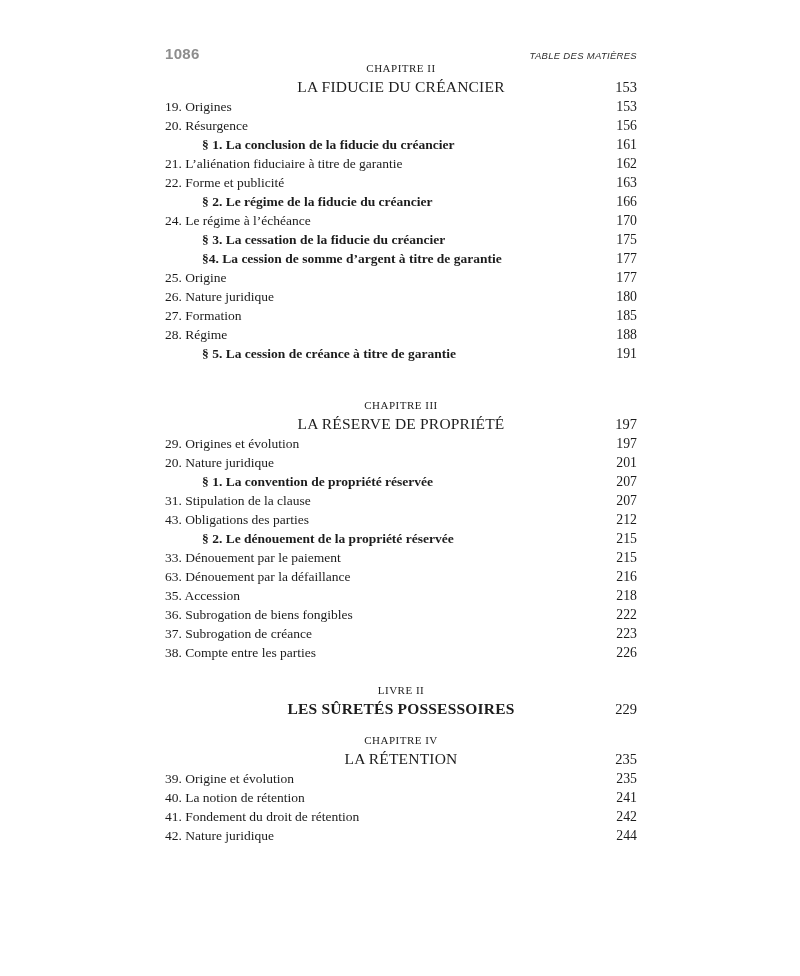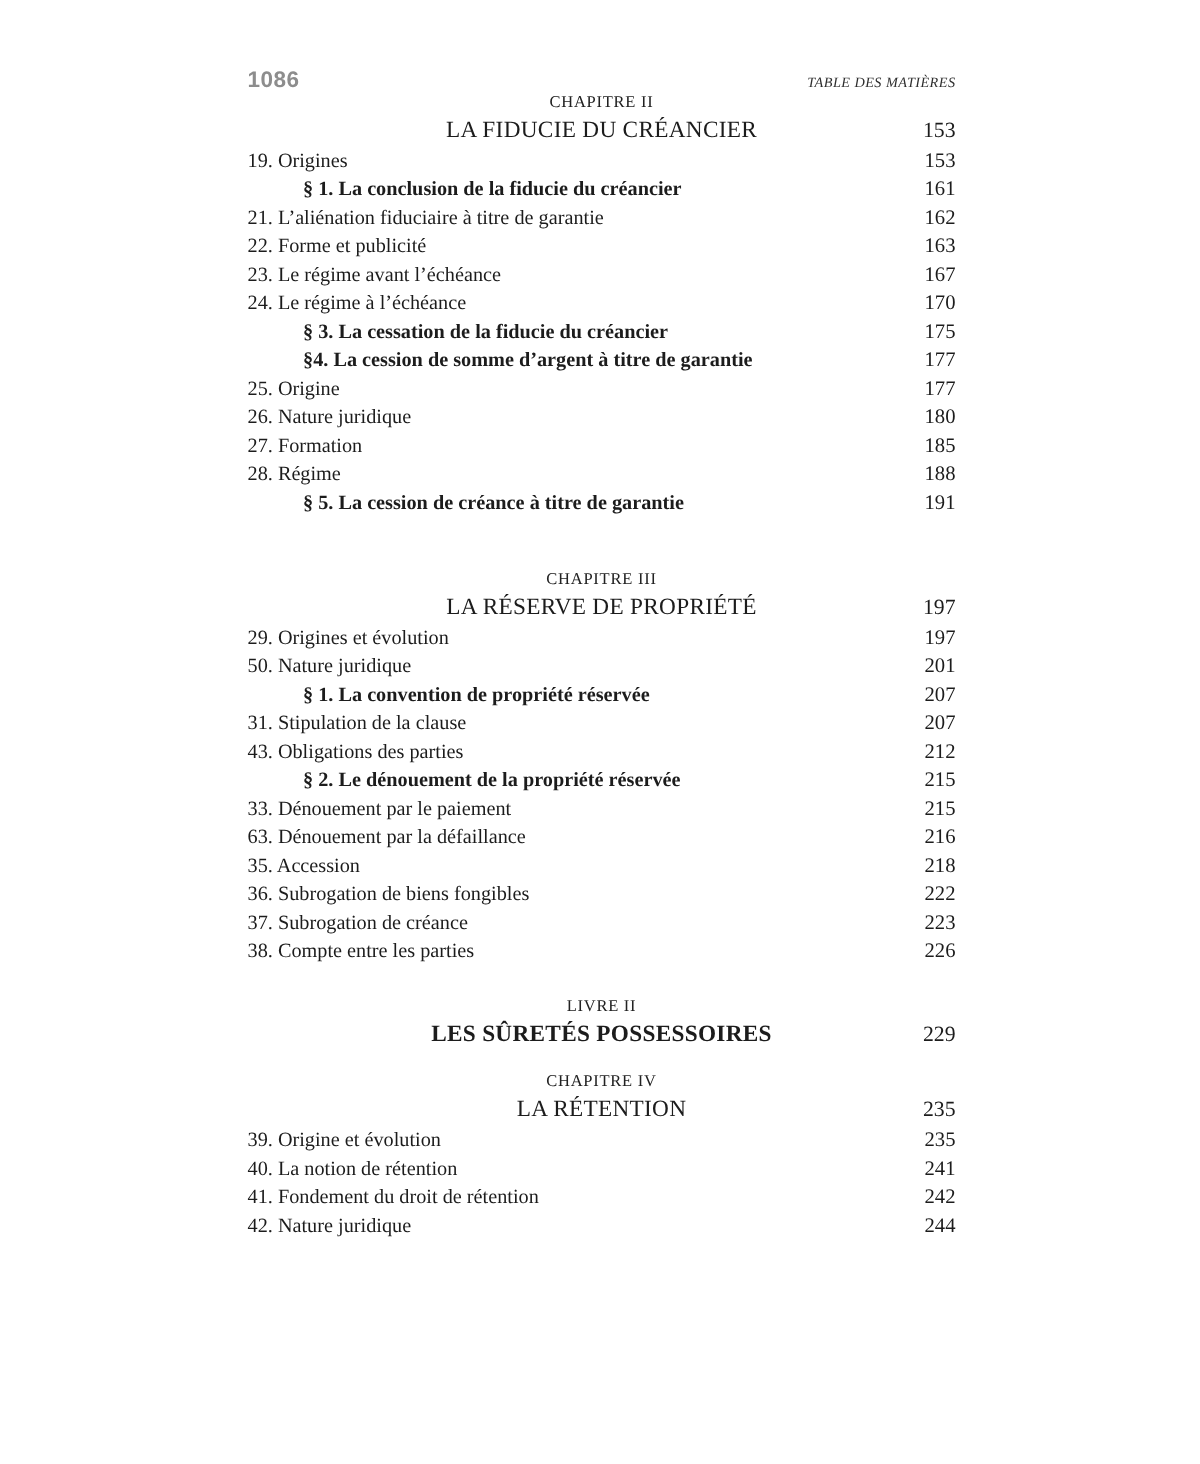--- a/index.html
+++ b/index.html
@@ -25,21 +25,21 @@
     padding: 45px 163px 0 165px;
   }
   .folio {
     font-family: "Liberation Sans", "DejaVu Sans", sans-serif;
     font-weight: 700;
     font-size: 15px;
     letter-spacing: 0.3px;
     color: #8d8d8d;
   }
   .running-title {
-    font-family: Liberation Serif, serif;
+    font-family: Liberation Sans, sans-serif;
     font-style: italic;
     font-size: 9.5px;
     letter-spacing: 0.3px;
     color: #2e2e2e;
     margin-left: 19px;
   }
 
   
   .toc {
     padding: 0 163px 0 165px;
@@ -100,35 +100,39 @@
 
 <main class="toc" id="toc-root">
     <section class="toc-section">
       <div class="section-label">CHAPITRE II</div>
       <div class="section-title-row"><span class="title-text">LA FIDUCIE DU CRÉANCIER</span><span class="page-ref">153</span></div>
       <div class="entries">
         <div class="entry-row article">
           <span class="entry-text">19. Origines</span>
           <span class="entry-page">153</span>
         </div>
+        <div class="entry-row article">
+          <span class="entry-text">20. Résurgence</span>
+          <span class="entry-page">156</span>
+        </div>
         <div class="entry-row paragraph">
           <span class="entry-text">§ 1. La conclusion de la fiducie du créancier</span>
           <span class="entry-page">161</span>
         </div>
         <div class="entry-row article">
           <span class="entry-text">21. L’aliénation fiduciaire à titre de garantie</span>
           <span class="entry-page">162</span>
         </div>
         <div class="entry-row article">
           <span class="entry-text">22. Forme et publicité</span>
           <span class="entry-page">163</span>
         </div>
-        <div class="entry-row article">
-          <span class="entry-text">23. Le régime avant l’échéance</span>
-          <span class="entry-page">167</span>
+        <div class="entry-row paragraph">
+          <span class="entry-text">§ 2. Le régime de la fiducie du créancier</span>
+          <span class="entry-page">166</span>
         </div>
         <div class="entry-row article">
           <span class="entry-text">24. Le régime à l’échéance</span>
           <span class="entry-page">170</span>
         </div>
         <div class="entry-row paragraph">
           <span class="entry-text">§ 3. La cessation de la fiducie du créancier</span>
           <span class="entry-page">175</span>
         </div>
         <div class="entry-row paragraph">
@@ -159,21 +163,21 @@
     </section>
     <section class="toc-section">
       <div class="section-label">CHAPITRE III</div>
       <div class="section-title-row"><span class="title-text">LA RÉSERVE DE PROPRIÉTÉ</span><span class="page-ref">197</span></div>
       <div class="entries">
         <div class="entry-row article">
           <span class="entry-text">29. Origines et évolution</span>
           <span class="entry-page">197</span>
         </div>
         <div class="entry-row article">
-          <span class="entry-text">50. Nature juridique</span>
+          <span class="entry-text">20. Nature juridique</span>
           <span class="entry-page">201</span>
         </div>
         <div class="entry-row paragraph">
           <span class="entry-text">§ 1. La convention de propriété réservée</span>
           <span class="entry-page">207</span>
         </div>
         <div class="entry-row article">
           <span class="entry-text">31. Stipulation de la clause</span>
           <span class="entry-page">207</span>
         </div>

